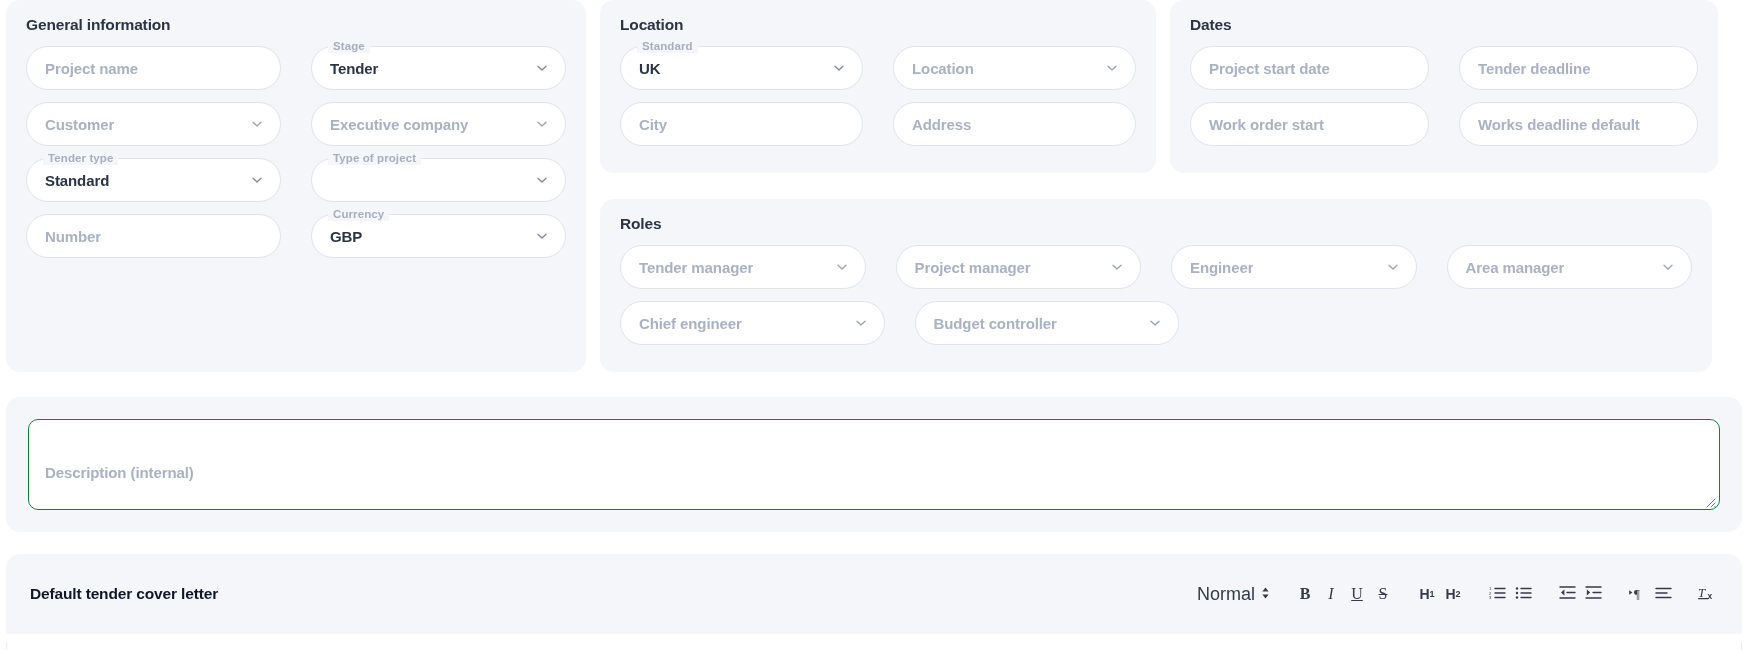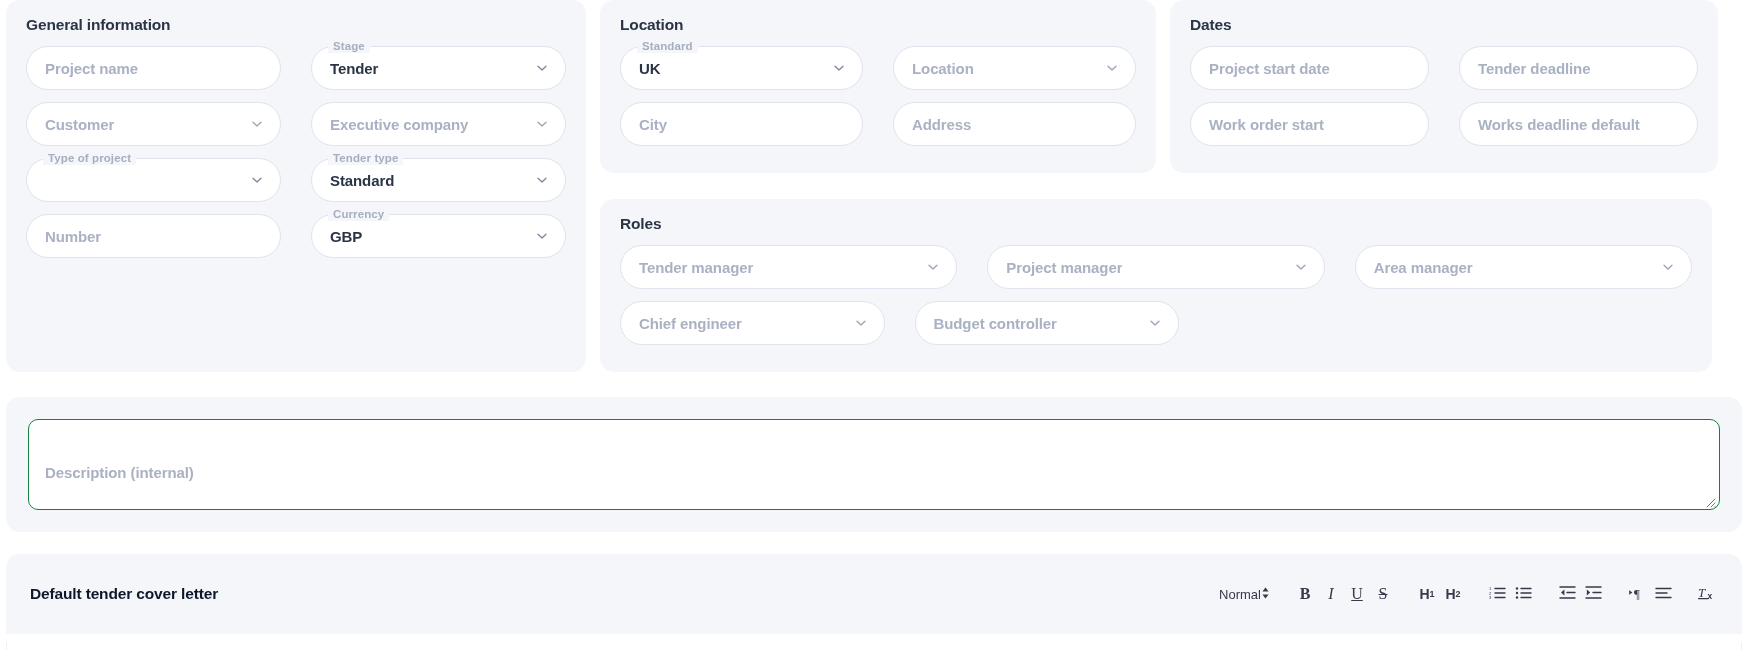--- a/index.html
+++ b/index.html
@@ -164,21 +164,22 @@
     display: flex;
     align-items: center;
     justify-content: center;
     font-size: 15px;
     color: #333a48;
     cursor: pointer;
   }
   .tb-select {
     display: flex;
     align-items: center;
-    font-size: 13px;
+    gap: 6px;
+    font-size: 18px;
     color: #333a48;
     cursor: pointer;
     padding-right: 4px;
   }
   .tb-b { font-weight: bold; font-family: "Liberation Serif", serif; font-size: 16px; }
   .tb-i { font-style: italic; font-family: "Liberation Serif", serif; font-size: 16px; }
   .tb-u { text-decoration: underline; font-family: "Liberation Serif", serif; font-size: 16px; }
   .tb-s { text-decoration: line-through; font-family: "Liberation Serif", serif; font-size: 16px; }
   .tb-h { font-size: 14px; font-weight: bold; font-family: "Liberation Sans", sans-serif; }
   .tb-h sub { font-size: 9px; }
@@ -232,31 +233,31 @@
           <span class="chev">
             <svg width="14" height="14" viewBox="0 0 14 14">
                 <path d="M3 5.2 L7 9 L11 5.2" fill="none" stroke="#9aa3b5" stroke-width="1.3" stroke-linecap="round" stroke-linejoin="round"></path>
               </svg>
           </span>
         </div>
       </div>
 
       <div class="frow">
         <div class="field has-legend">
-          <span class="legend">Type of project</span>
-          <span class="val"></span>
+          <span class="legend">Tender type</span>
+          <span class="val">Standard</span>
           <span class="chev">
             <svg width="14" height="14" viewBox="0 0 14 14">
                 <path d="M3 5.2 L7 9 L11 5.2" fill="none" stroke="#7d879c" stroke-width="1.3" stroke-linecap="round" stroke-linejoin="round"></path>
               </svg>
           </span>
         </div>
         <div class="field has-legend">
-          <span class="legend">Tender type</span>
-          <span class="val">Standard</span>
+          <span class="legend">Type of project</span>
+          <span class="val"></span>
           <span class="chev">
             <svg width="14" height="14" viewBox="0 0 14 14">
                 <path d="M3 5.2 L7 9 L11 5.2" fill="none" stroke="#7d879c" stroke-width="1.3" stroke-linecap="round" stroke-linejoin="round"></path>
               </svg>
           </span>
         </div>
       </div>
 
       <div class="frow">
         <div class="field">
@@ -316,20 +317,28 @@
           <div class="field">
             <span class="ph">Tender manager</span>
             <span class="chev">
               <svg width="14" height="14" viewBox="0 0 14 14">
                   <path d="M3 5.2 L7 9 L11 5.2" fill="none" stroke="#9aa3b5" stroke-width="1.3" stroke-linecap="round" stroke-linejoin="round"></path>
                 </svg>
             </span>
           </div>
           <div class="field">
             <span class="ph">Project manager</span>
+            <span class="chev">
+              <svg width="14" height="14" viewBox="0 0 14 14">
+                  <path d="M3 5.2 L7 9 L11 5.2" fill="none" stroke="#9aa3b5" stroke-width="1.3" stroke-linecap="round" stroke-linejoin="round"></path>
+                </svg>
+            </span>
+          </div>
+          <div class="field">
+            <span class="ph">Engineer</span>
             <span class="chev">
               <svg width="14" height="14" viewBox="0 0 14 14">
                   <path d="M3 5.2 L7 9 L11 5.2" fill="none" stroke="#9aa3b5" stroke-width="1.3" stroke-linecap="round" stroke-linejoin="round"></path>
                 </svg>
             </span>
           </div>
           <div class="field">
             <span class="ph">Area manager</span>
             <span class="chev">
               <svg width="14" height="14" viewBox="0 0 14 14">

